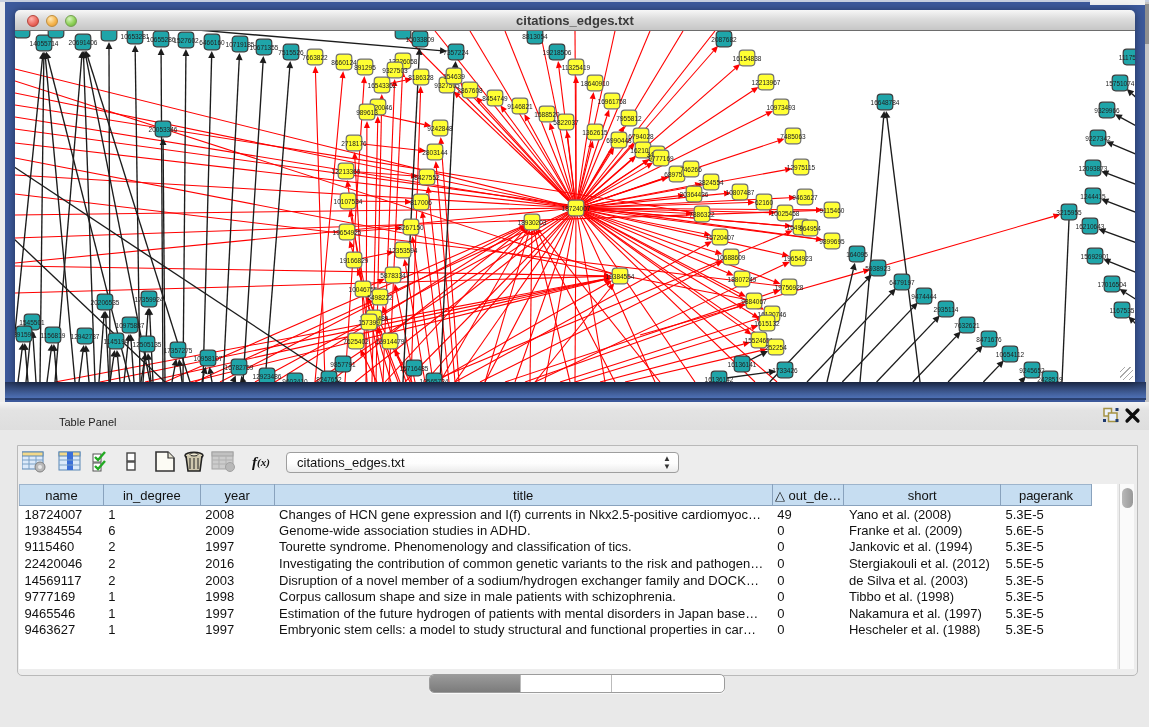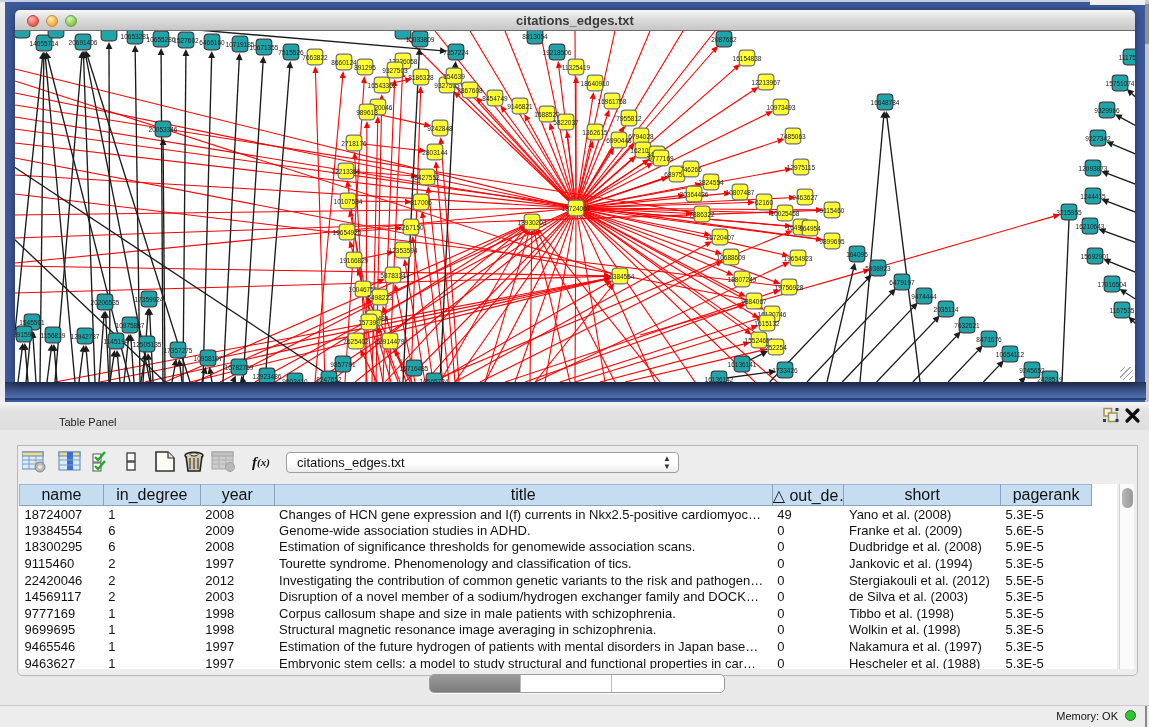--- a/index.html
+++ b/index.html
@@ -34,21 +34,21 @@
 #phead .pbtns { position:absolute; right:8px; top:5px; }
 #pbody { position:absolute; left:17px; top:43px; width:1121px; height:231px; border-radius:0 0 5px 5px;
   background:#ededed; border:1px solid #b9b9b9; }
 #toolbar { position:absolute; left:4px; top:4px; height:30px; width:1110px; }
 #seldrop { position:absolute; left:264px; top:2px; width:393px; height:21px; background:linear-gradient(#fff,#fdfdfd 55%,#ebebeb);
   border:1px solid #9e9e9e; border-radius:4px; font-size:13px; color:#111; padding:2px 0 0 10px; }
 #seldrop .arr { position:absolute; right:7px; top:2px; font-size:8px; color:#333; line-height:8px; text-align:center;}
 #tblwrap { position:absolute; left:1px; top:38px; width:1098px; height:185px; background:#fff; overflow:hidden; }
 table { border-collapse:collapse; table-layout:fixed; width:1073px; font-size:13px; }
 th { background:#c6ddf1; border-right:1px solid #89a2bd; border-bottom:1px solid #89a2bd; border-top:1px solid #9db4cc;
-  font-weight:normal; font-size:16px; color:#111; height:21px; text-align:center; overflow:hidden; white-space:nowrap;}
+  font-weight:normal; font-size:13px; color:#111; height:21px; text-align:center; overflow:hidden; white-space:nowrap;}
 th:first-child { border-left:1px solid #9db4cc; }
 td { height:16.6px; padding:0 0 0 5px; color:#111; white-space:nowrap; overflow:hidden; }
 .c-name { width:83px; } .c-ind { width:96px; } .c-year { width:73px; } .c-title { width:493px; }
 .c-out { width:71px; } .c-short { width:155px; } .c-pr { width:90px; }
 #vscroll { position:absolute; right:3px; top:38px; width:15px; height:185px; background:#fafafa; border-left:1px solid #d5d5d5;}
 #vscroll .thumb { position:absolute; left:2px; top:4px; width:11px; height:20px; border-radius:6px;
   background:linear-gradient(90deg,#b8b8b8,#989898); }
 #tabs { position:absolute; left:429px; top:272px; height:19px; width:296px; border:1px solid #9c9c9c;
   border-radius:5px; background:#fff; overflow:hidden; box-shadow:0 1px 0 rgba(255,255,255,.7);}
 #tabs .tab { float:left; height:19px; font-size:13px; font-weight:bold; color:#1a1a1a;
@@ -851,41 +851,32 @@
 <tr>
 <td class="c-name">19384554</td>
               <td class="c-ind">6</td>
               <td class="c-year">2009</td>
 <td class="c-title">Genome-wide association studies in ADHD.</td>
               <td class="c-out">0</td>
               <td class="c-short">Franke et al. (2009)</td>
               <td class="c-pr">5.6E-5</td>
             </tr>
 <tr>
-<td class="c-name">18300295</td>
-              <td class="c-ind">6</td>
-              <td class="c-year">2008</td>
-<td class="c-title">Estimation of significance thresholds for genomewide association scans.</td>
-              <td class="c-out">0</td>
-              <td class="c-short">Dudbridge et al. (2008)</td>
-              <td class="c-pr">5.9E-5</td>
-            </tr>
-<tr>
 <td class="c-name">9115460</td>
               <td class="c-ind">2</td>
               <td class="c-year">1997</td>
 <td class="c-title">Tourette syndrome. Phenomenology and classification of tics.</td>
               <td class="c-out">0</td>
               <td class="c-short">Jankovic et al. (1994)</td>
               <td class="c-pr">5.3E-5</td>
             </tr>
 <tr>
 <td class="c-name">22420046</td>
               <td class="c-ind">2</td>
-              <td class="c-year">2012</td>
+              <td class="c-year">2016</td>
 <td class="c-title">Investigating the contribution of common genetic variants to the risk and pathogen…</td>
               <td class="c-out">0</td>
               <td class="c-short">Stergiakouli et al. (2012)</td>
               <td class="c-pr">5.5E-5</td>
             </tr>
 <tr>
 <td class="c-name">14569117</td>
               <td class="c-ind">2</td>
               <td class="c-year">2003</td>
 <td class="c-title">Disruption of a novel member of a sodium/hydrogen exchanger family and DOCK…</td>
@@ -893,29 +884,20 @@
               <td class="c-short">de Silva et al. (2003)</td>
               <td class="c-pr">5.3E-5</td>
             </tr>
 <tr>
 <td class="c-name">9777169</td>
               <td class="c-ind">1</td>
               <td class="c-year">1998</td>
 <td class="c-title">Corpus callosum shape and size in male patients with schizophrenia.</td>
               <td class="c-out">0</td>
               <td class="c-short">Tibbo et al. (1998)</td>
-              <td class="c-pr">5.3E-5</td>
-            </tr>
-<tr>
-<td class="c-name">9699695</td>
-              <td class="c-ind">1</td>
-              <td class="c-year">1998</td>
-<td class="c-title">Structural magnetic resonance image averaging in schizophrenia.</td>
-              <td class="c-out">0</td>
-              <td class="c-short">Wolkin et al. (1998)</td>
               <td class="c-pr">5.3E-5</td>
             </tr>
 <tr>
 <td class="c-name">9465546</td>
               <td class="c-ind">1</td>
               <td class="c-year">1997</td>
 <td class="c-title">Estimation of the future hydrogen of patients with mental disorders in Japan base…</td>
               <td class="c-out">0</td>
               <td class="c-short">Nakamura et al. (1997)</td>
               <td class="c-pr">5.3E-5</td>
@@ -936,17 +918,12 @@
         <div class="thumb"></div>
       </div>
   </div>
   <div id="tabs">
     <div class="tab sel" style="width:90px">Node Table</div>
       <div class="sep"></div>
     <div class="tab" style="width:90px">Edge Table</div>
       <div class="sep"></div>
     <div class="tab" style="width:110px">Network Table</div>
   </div>
-  <div id="statusbar">
-    <div class="mem">Memory: OK</div>
-      <div class="dot"></div>
-      <div class="redge"></div>
-  </div>
 </div>
 </body></html>

